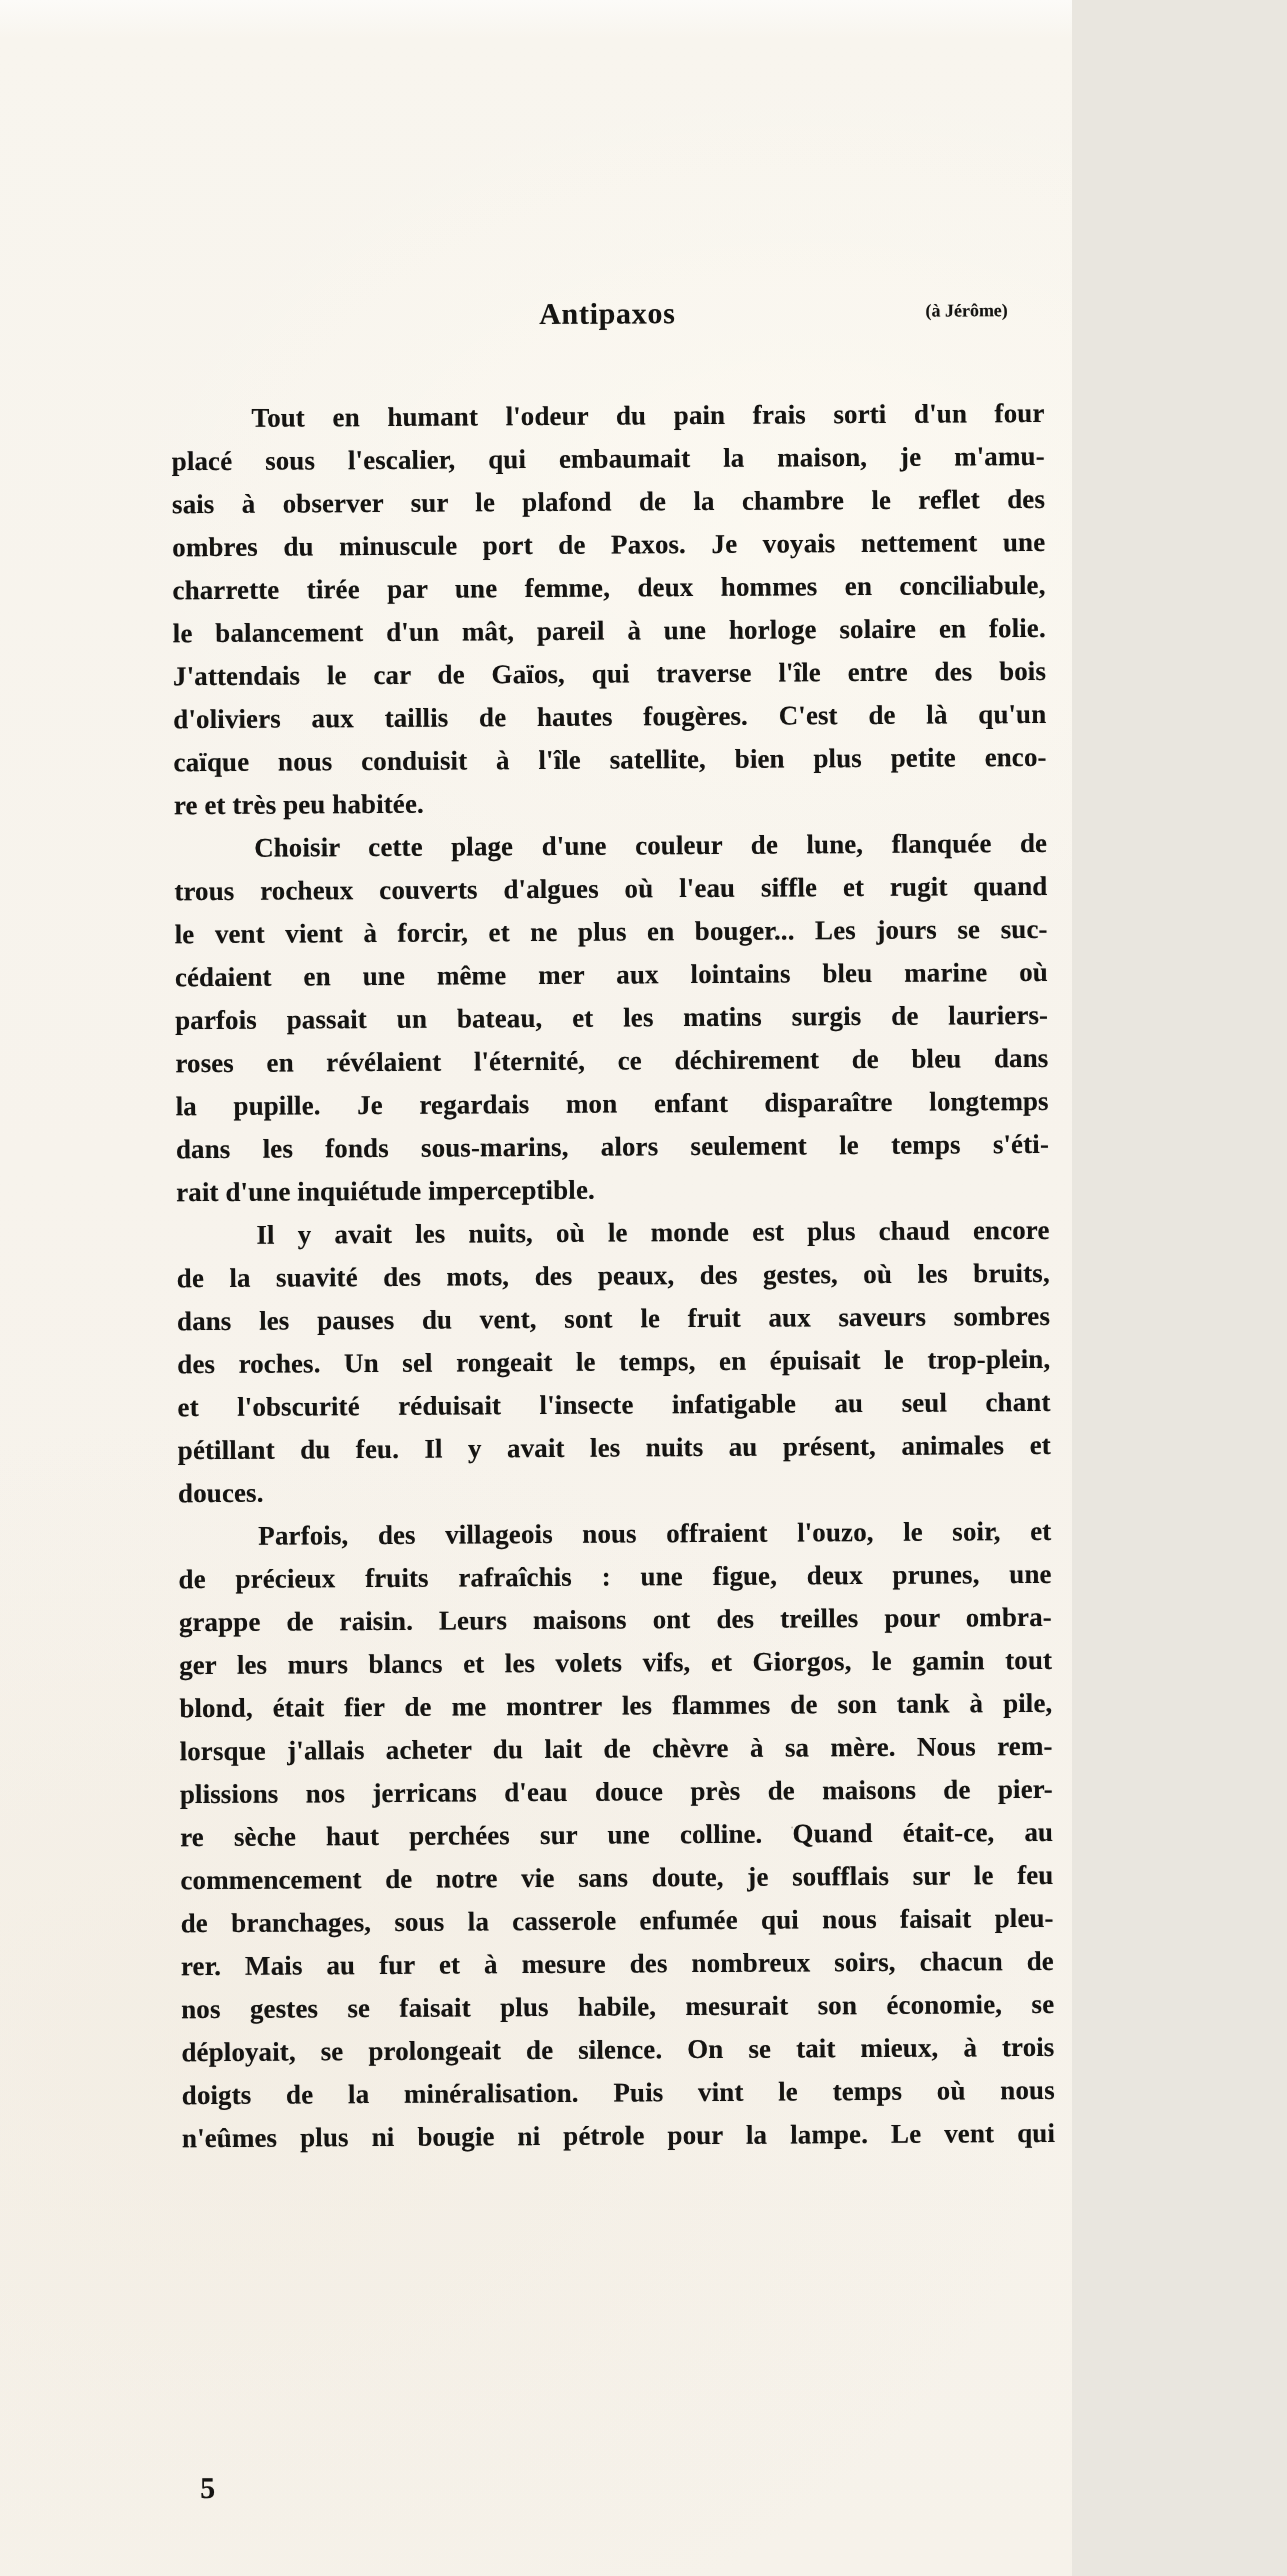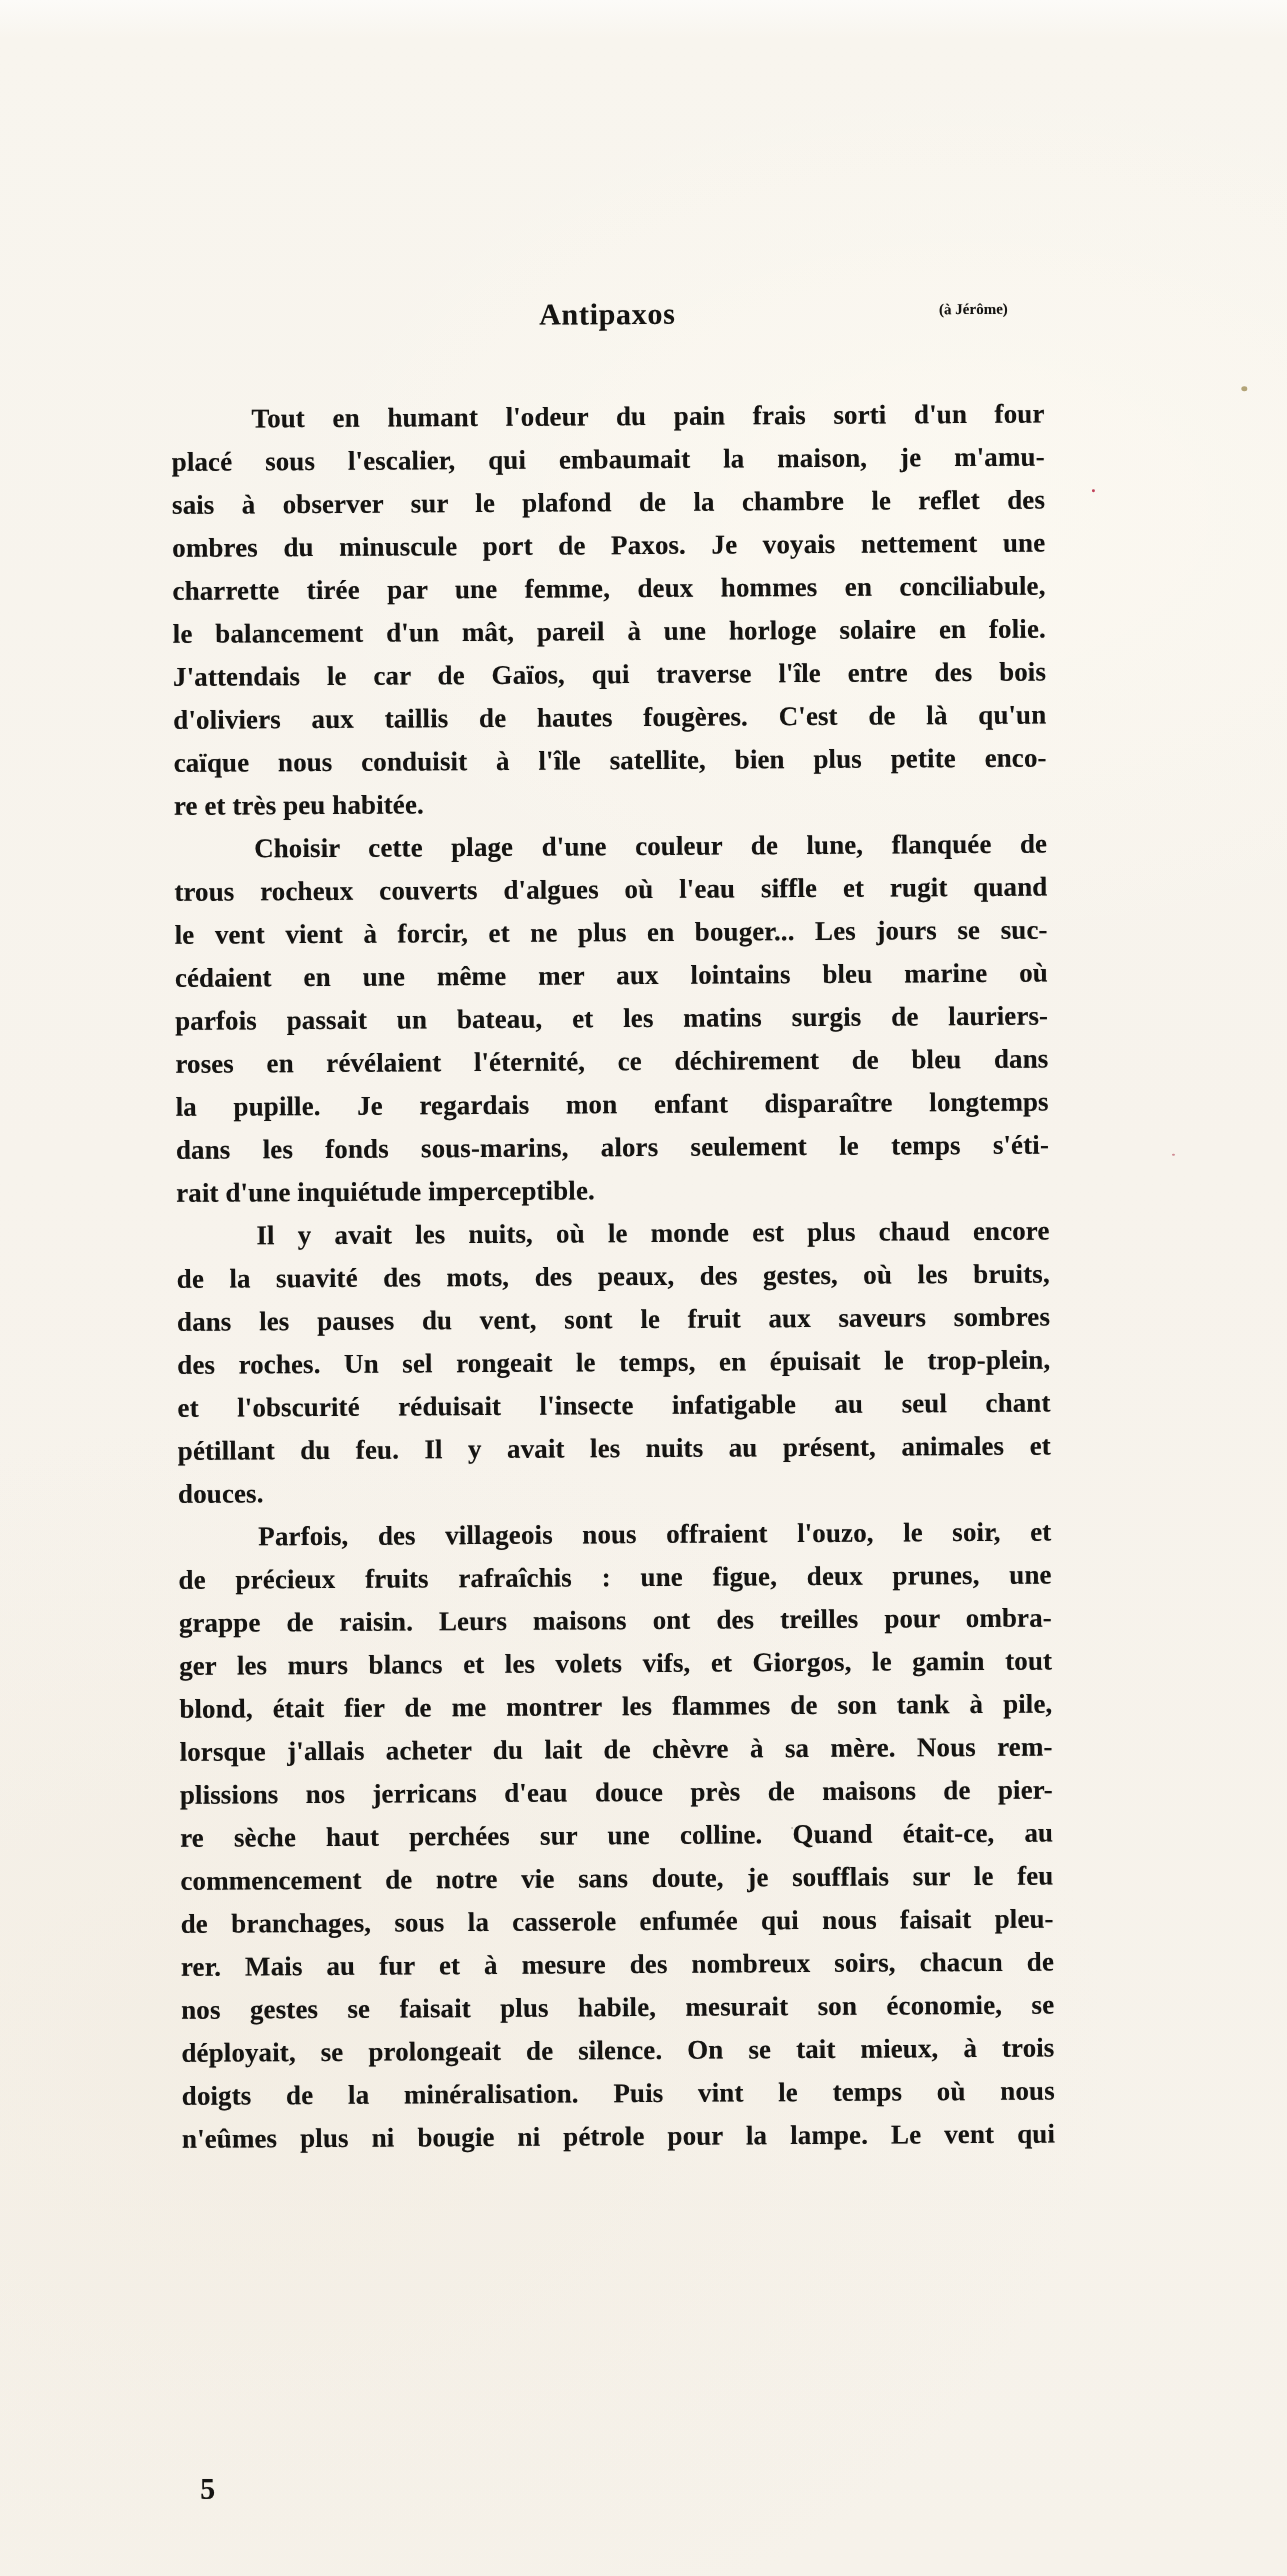--- a/index.html
+++ b/index.html
@@ -2,21 +2,21 @@
 <html style="font-size:11.4px"><head>
 <meta charset="utf-8">
 <style>
   html, body {
     margin: 0;
     padding: 0;
     background: #e9e6df;
   }
   .page {
     position: relative;
-    width: 1287px;
+    width: 1072px;
     height: 2576px;
     overflow: hidden;
     background:
       radial-gradient(ellipse 994px 639px at 75% 20%, rgba(255,252,244,0.55), rgba(255,252,244,0) 70%),
       radial-gradient(ellipse 1136px 852px at 20% 80%, rgba(240,233,221,0.5), rgba(240,233,221,0) 75%),
       linear-gradient(180deg, #fcfbf8 0%, #f8f5ee 1.5%, #f7f3ec 45%, #f6f2ea 100%);
     font-family: "Liberation Serif", "DejaVu Serif", serif;
     color: #151412;
   }
   
@@ -38,21 +38,21 @@
     text-align: center;
     font-size: 30px;
     font-weight: bold;
     letter-spacing: 0.7px;
     text-shadow: 0 0 0.7px rgba(25,22,18,0.4);
   }
   .dedication {
     position: absolute;
     top: 6.4px;
     right: 36px;
-    font-size: 15px;
+    font-size: 18px;
     font-weight: bold;
     text-shadow: 0 0 0.7px rgba(25,22,18,0.35);
   }
   .text-block {
     position: absolute;
     top: 395px;
     left: 176px;
     width: 873px;
   }
   .paragraph { margin: 0; }

